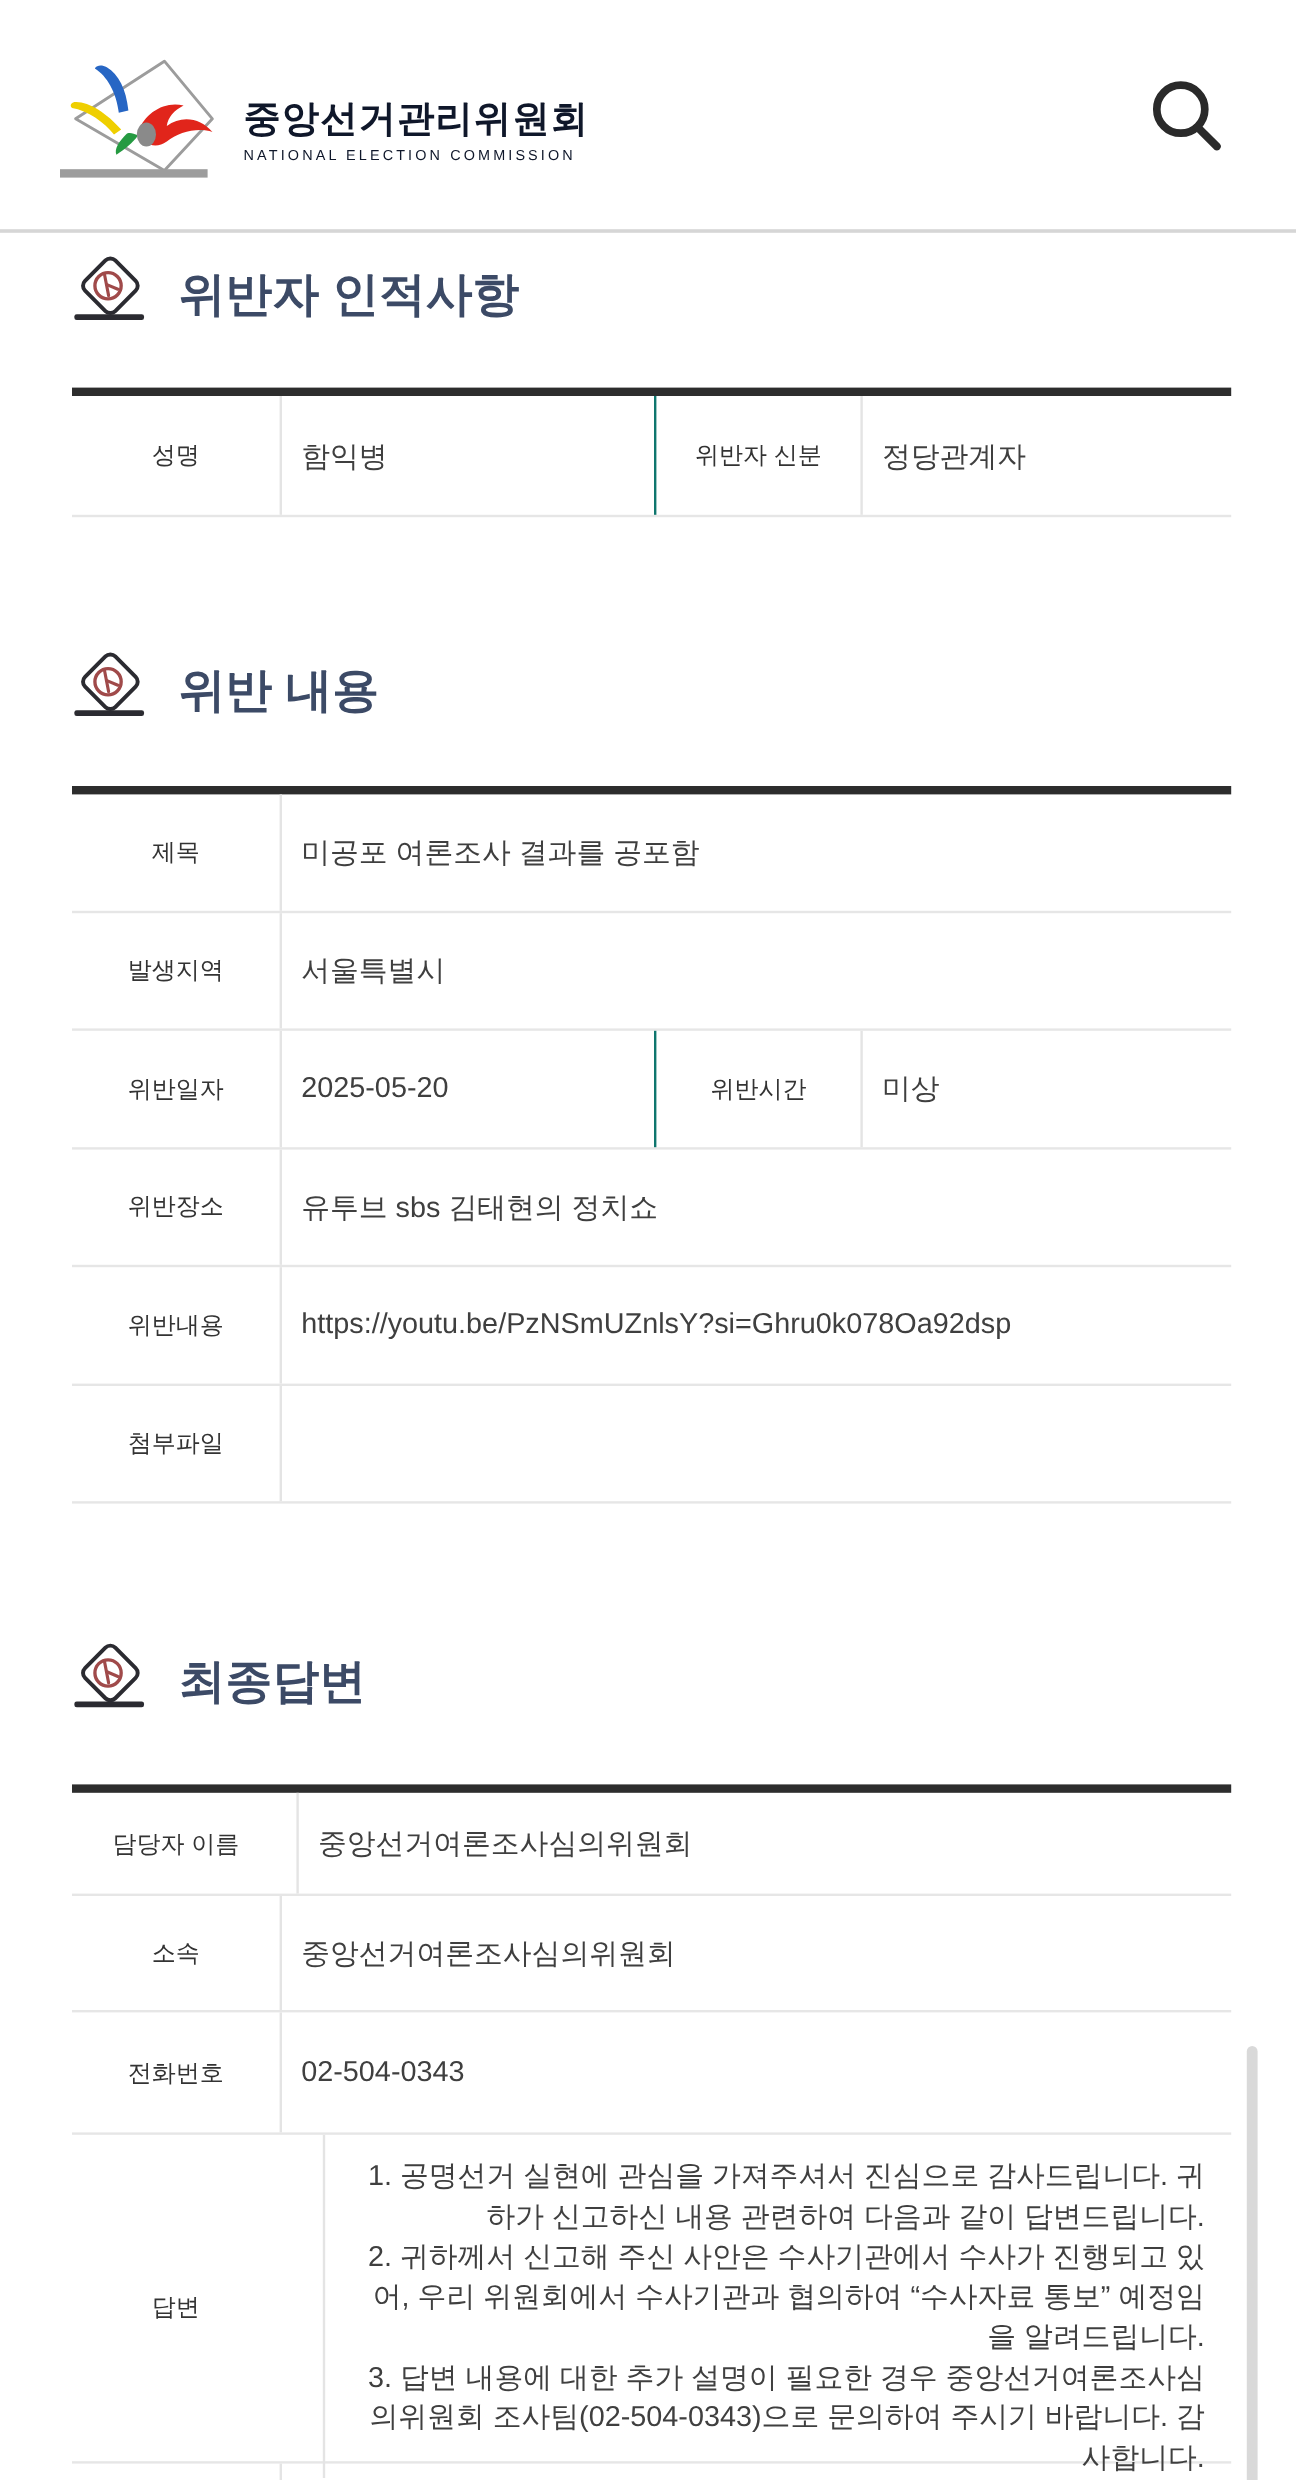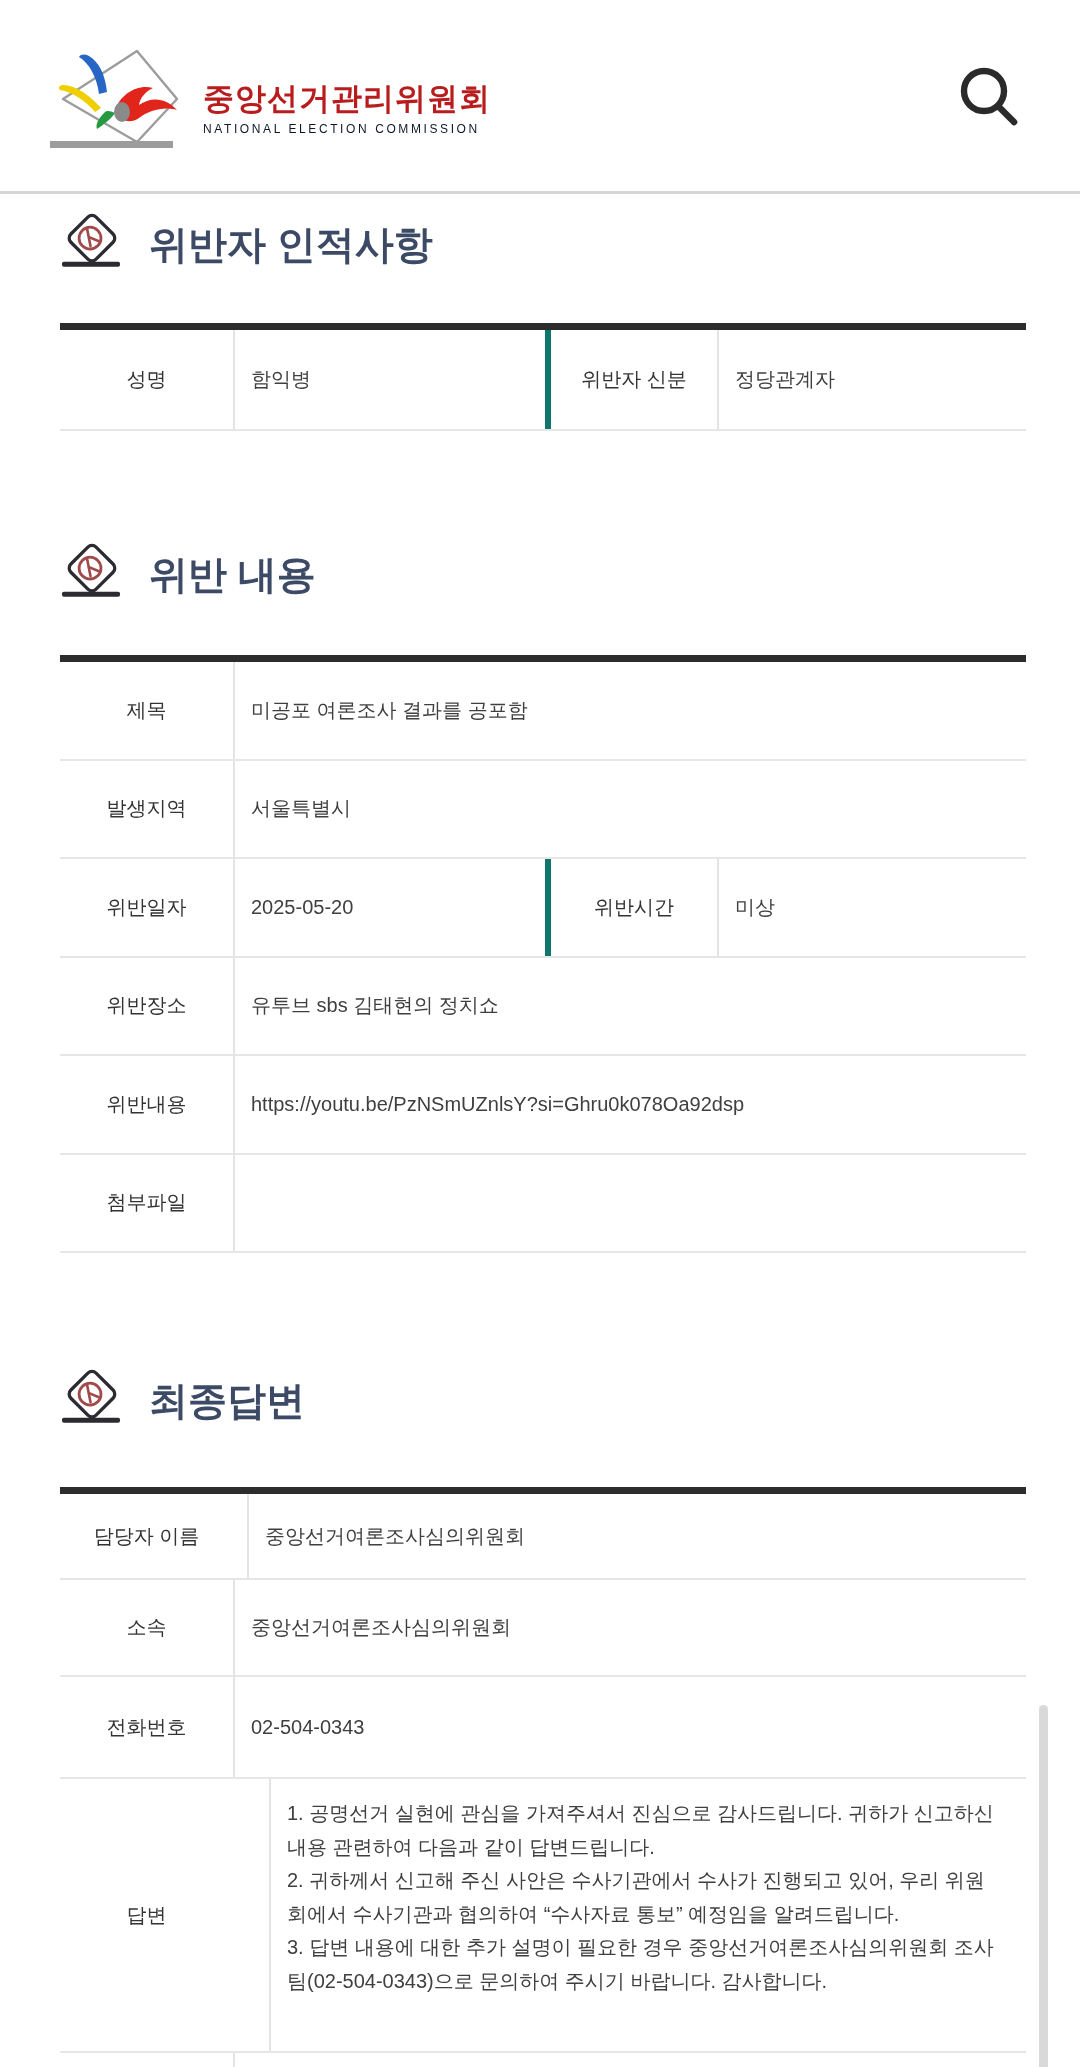--- a/index.html
+++ b/index.html
@@ -5,38 +5,38 @@
   html,body{margin:0;padding:0;background:#fff;}
   .page{
     position:relative;width:1080px;height:2067px;background:#ffffff;overflow:hidden;
     font-family:"Liberation Sans","DejaVu Sans",sans-serif;color:#3e3e3e;
   }
   
   .site-header{position:absolute;top:0;left:0;width:1080px;height:191px;background:#fff;border-bottom:3px solid #d6d6d6;}
   .logo{position:absolute;top:0;left:0;}
   .logo-emblem{position:absolute;left:45px;top:22px;}
   .logo-text{position:absolute;left:203px;top:82px;}
-  .logo-title{font-size:31px;font-weight:700;color:#b91c1c;letter-spacing:1px;line-height:33px;white-space:nowrap;}
+  .logo-title{font-size:31px;font-weight:700;color:#0f172a;letter-spacing:1px;line-height:33px;white-space:nowrap;}
   .logo-subtitle{font-size:12px;font-weight:500;color:#0f172a;letter-spacing:2.6px;margin-top:7px;white-space:nowrap;}
   .search-btn{position:absolute;left:952px;top:60px;width:70px;height:70px;background:transparent;border:none;padding:0;cursor:pointer;}
   
   .section-header{position:absolute;left:60px;display:flex;align-items:flex-end;height:66px;}
   .section-header .marker{flex:0 0 auto;}
   .section-title{margin:0 0 0 27px;font-size:39px;font-weight:700;color:#3c4a66;letter-spacing:0;white-space:nowrap;}
   .sh-1{top:206px;} .sh-2{top:536px;} .sh-3{top:1362px;}
   
   .info-table{position:absolute;left:60px;width:966px;border-top:7px solid #2d2d2d;box-sizing:border-box;}
   .t-1{top:323px;} .t-2{top:655px;} .t-3{top:1487px;}
   .row{display:grid;border-bottom:2px solid #e6e6e6;box-sizing:border-box;}
   .row.cols2{grid-template-columns:173px 1fr;}
   .row.cols4{grid-template-columns:173px 312px 172px 1fr;}
   .cell{display:flex;align-items:center;box-sizing:border-box;min-width:0;}
   .lbl{justify-content:center;font-size:20px;font-weight:500;color:#333333;text-align:center;}
-  .val{padding:0 22px 0 16px;font-size:20px;color:#3f3f3f;border-left:2px solid #e4e4e4;}
-  .sep{border-left:6px solid #0f766e;}
+  .val{padding:0 22px 0 16px;font-size:24px;color:#3f3f3f;border-left:2px solid #e4e4e4;text-align:right;}
+  .sep{border-left:2px solid #0f766e;}
   .h101{height:101px;} .h98{height:98.5px;} .h86{height:86px;gap:14px;} .h97{height:97px;} .h102{height:102px;}
   .answer-row{height:274px;}
   .answer-row .val{align-items:flex-start;padding-top:18px;line-height:33.5px;white-space:pre-line;margin-left:36px;}
   .stub-row{height:40px;border-bottom:none;}
   
   .scrollbar-thumb{position:absolute;left:1039px;top:1705px;width:9px;height:380px;background:#d9d9d9;border-radius:5px;}
 </style>
 </head>
 <body>
 

